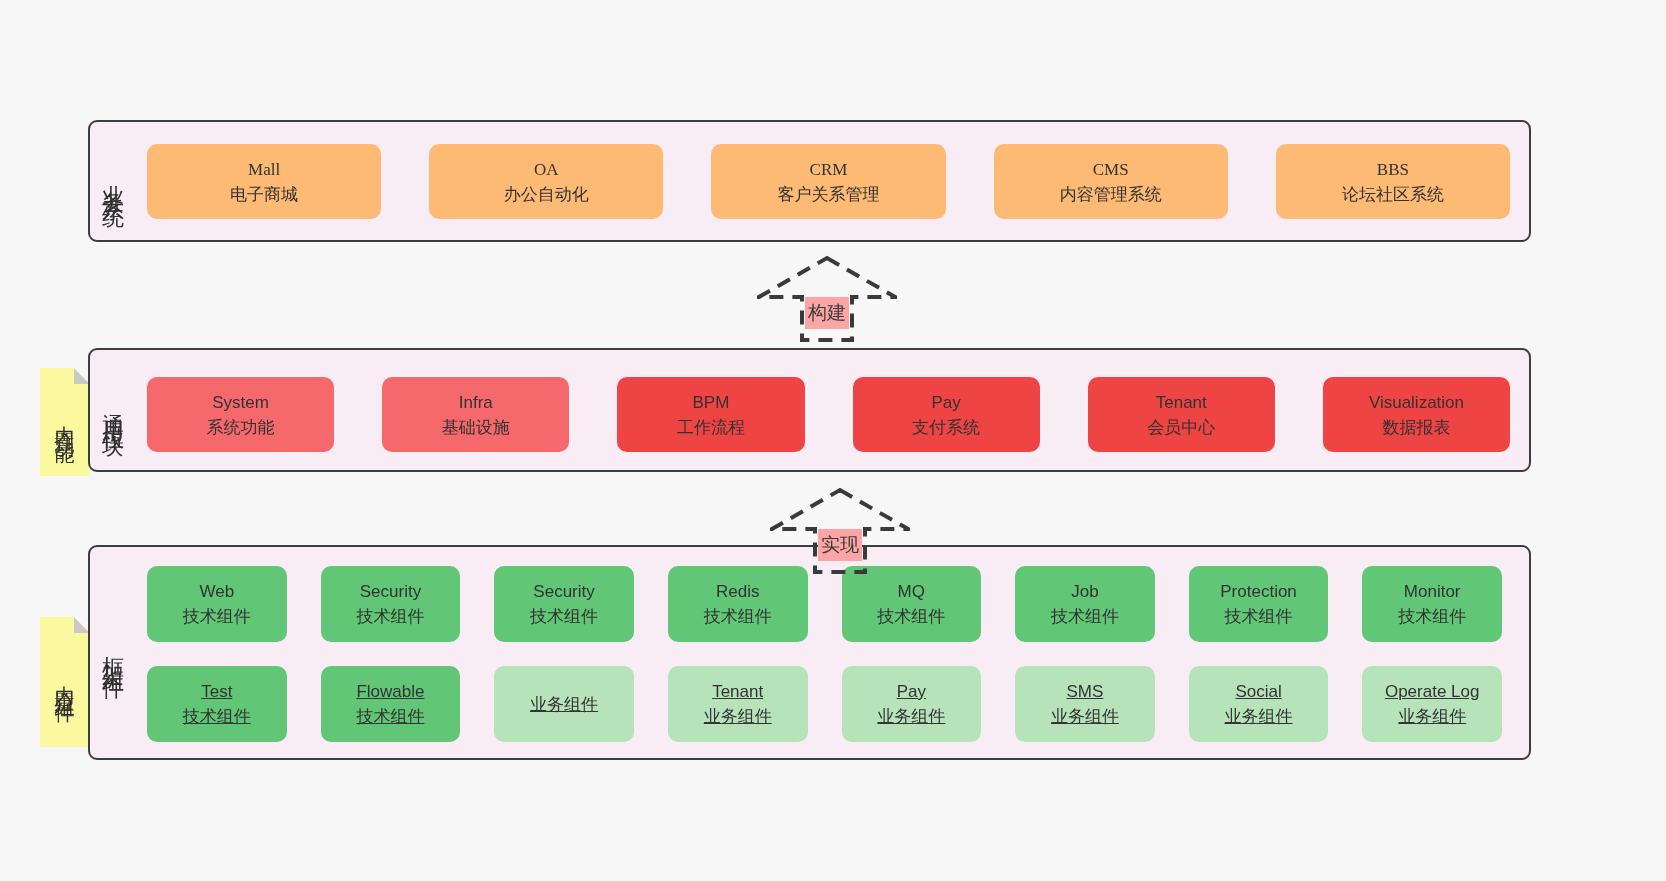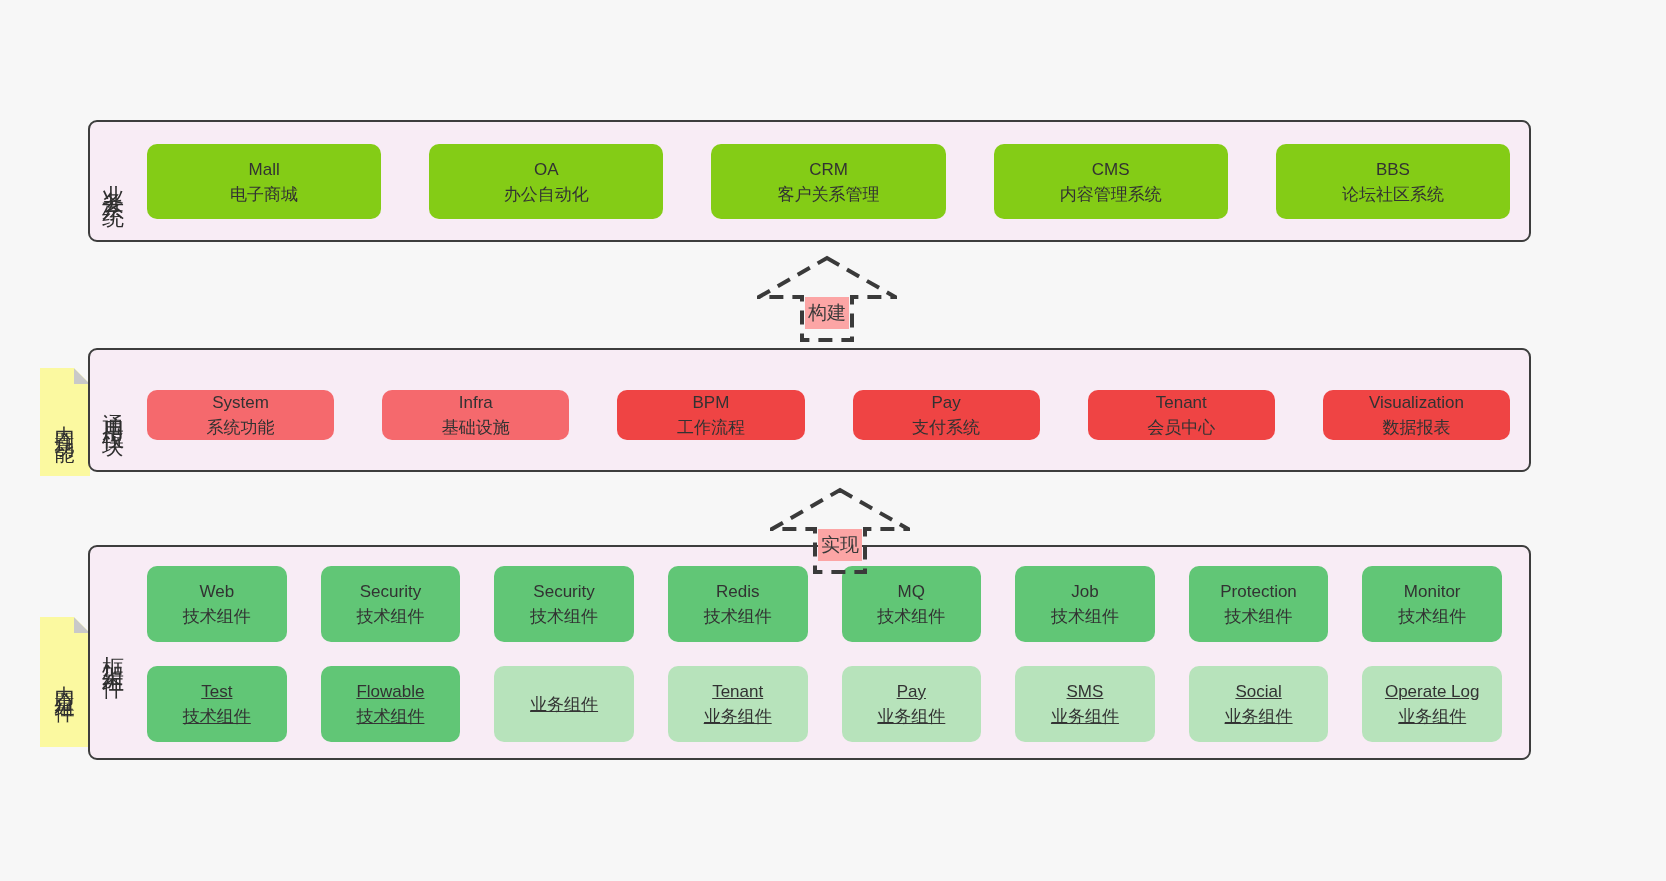--- a/index.html
+++ b/index.html
@@ -23,32 +23,32 @@
     position:absolute; left:12px; top:50%; transform:translateY(-50%);
     writing-mode:vertical-rl; text-orientation:upright;
     font-size:22px; line-height:1; letter-spacing:7px; color:#2e2e2e;
     white-space:nowrap;
   }
 
   
   .boxrow { position:absolute; display:flex; }
   .row6 { left:57px; right:19px; gap:48px; height:75px; }
   #layer-business .row6 { top:22px; }
-  #layer-modules  .row6 { top:27px;align-items:center; }
+  #layer-modules  .row6 { top:27px; }
   .row8 { left:57px; right:27px; gap:34px; height:76px; }
   .row8.first  { top:19px; }
   .row8.second { top:119px;text-decoration:underline; }
 
   .box {
     flex:1; border-radius:10px; box-sizing:border-box;
     display:flex; flex-direction:column; align-items:center; justify-content:center;
     text-align:center; font-size:17px; line-height:25px; padding:0 8px;
     color:#323232;
   }
-  .blue   { background:#84cc16; }
+  .blue   { background:#fdba74;font-family:Liberation Serif, serif; }
   .red    { background:#f5696d; }
   .pink   { background:#ef4444; }
   .green  { background:#61c676; }
   .lgreen { background:#b7e3bb; }
 
   
   .sticky {
     position:absolute; left:40px; width:50px; z-index:1;
     background:#fbf9a0;
     clip-path:polygon(0 0, calc(100% - 16px) 0, 100% 16px, 100% 100%, 0 100%);

